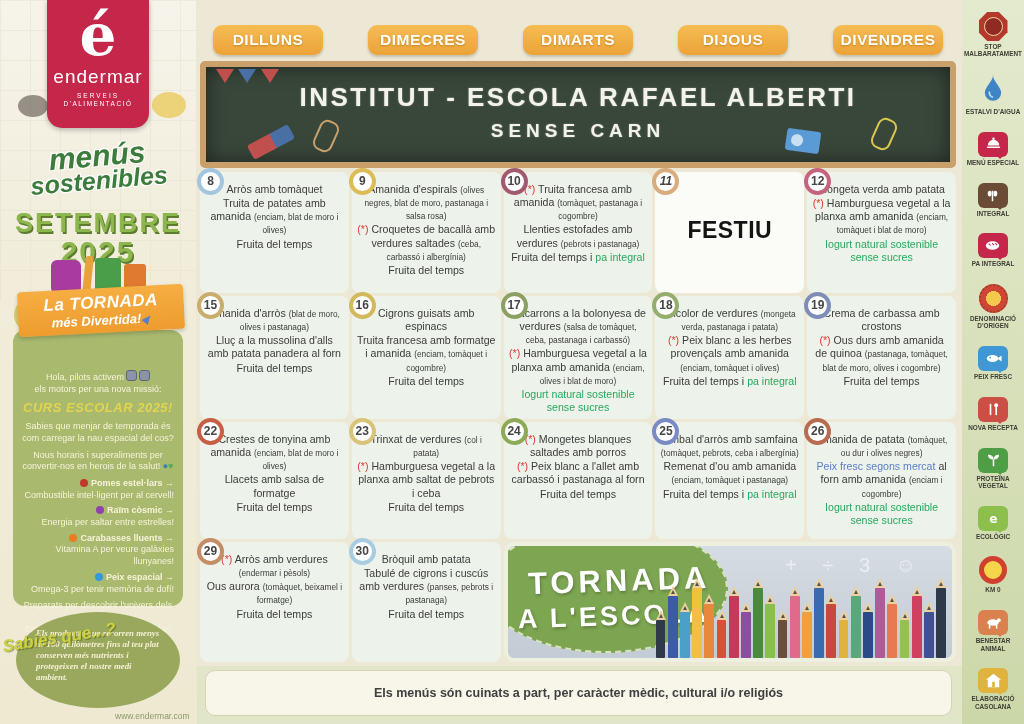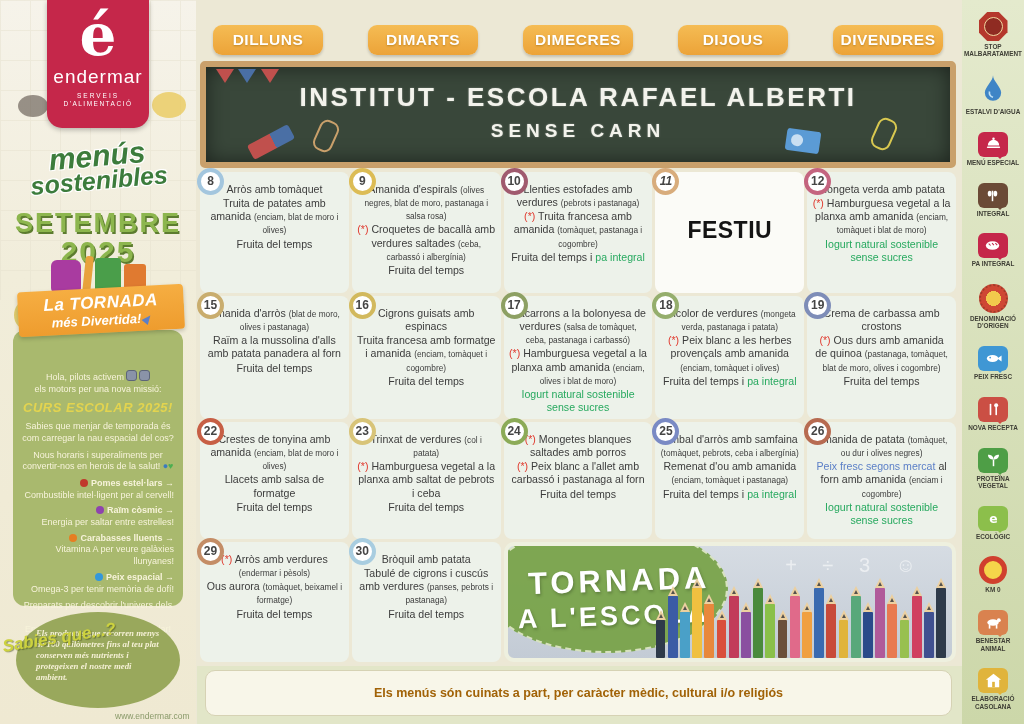--- a/index.html
+++ b/index.html
@@ -113,21 +113,21 @@
         border-left:5px solid transparent;border-right:5px solid transparent;border-bottom:10px solid #ecd0a0}
   .pencil .tip::after{content:"";position:absolute;left:-2px;top:4px;width:0;height:0;
         border-left:2px solid transparent;border-right:2px solid transparent;border-bottom:4px solid #55524c}
 
   
   .footer{position:absolute;left:8px;right:10px;bottom:8px;height:44px;background:#f8f6e9;
         border:1px solid #d6d2b4;border-radius:10px;display:flex;align-items:stretch;z-index:2}
   .f-left{width:300px;display:flex;align-items:center;justify-content:center;font-weight:bold;
         font-size:13px;color:#22221d;text-align:center;padding:0 24px;border-right:2px solid #aebd7e}
   .f-right{flex:1;display:flex;align-items:center;justify-content:center;font-weight:bold;
-        font-size:12.5px;color:#a16207;text-align:center;padding:0 12px}
+        font-size:12.5px;color:#404040;text-align:center;padding:0 12px}
 
   
   .right{position:absolute;right:0;top:0;width:62px;height:724px;box-sizing:border-box;
         background:linear-gradient(180deg,#e4eacd,#ccd7a9);display:flex;flex-direction:column;
         align-items:center;justify-content:space-between;padding:12px 0 14px;z-index:2}
   .leg-item{display:flex;flex-direction:column;align-items:center;gap:2px}
   .leg-label{font-size:6.4px;font-weight:bold;color:#3e3e35;text-align:center;line-height:1.15;max-width:58px}
   .bubble{width:30px;height:25px;border-radius:6px;position:relative;display:flex;
         align-items:center;justify-content:center}
   .bubble::after{content:"";position:absolute;bottom:-6px;right:4px;width:0;height:0;
@@ -209,22 +209,22 @@
   <div class="know-title" id="knowTitle">Sabies que...?</div>
   <div class="know">Els productes que recorren menys de 100 quilòmetres fins al teu plat conserven més nutrients i protegeixen el nostre medi ambient.</div>
   <div class="website">www.endermar.com</div>
 </div>
 
 <div class="main">
   <div class="band"></div>
 
   <div class="pills" id="pills">
       <div class="pill">DILLUNS</div>
+      <div class="pill">DIMECRES</div>
       <div class="pill">DIMARTS</div>
-      <div class="pill">DIMECRES</div>
       <div class="pill">DIJOUS</div>
       <div class="pill">DIVENDRES</div>
     </div>
 
   <div class="board">
     <div class="doodle" style="left:10px;top:2px">
       <span class="flag" style="display:inline-block;border-top:14px solid #c0504d"></span>
       <span class="flag" style="display:inline-block;border-top:14px solid #4a6fa5"></span>
       <span class="flag" style="display:inline-block;border-top:14px solid #c0504d"></span>
     </div>
@@ -244,38 +244,38 @@
         <p><span class="seg-n">Fruita del temps</span></p>
       </div>
       <div class="cell">
         <div class="daynum" style="border-color: rgb(220, 188, 85);">9</div>
         <p><span class="seg-n">Amanida d'espirals </span><span class="seg-s">(olives negres, blat de moro, pastanaga i salsa rosa)</span></p>
         <p><span class="seg-r">(*)</span><span class="seg-n"> Croquetes de bacallà amb verdures saltades </span><span class="seg-s">(ceba, carbassó i albergínia)</span></p>
         <p><span class="seg-n">Fruita del temps</span></p>
       </div>
       <div class="cell">
         <div class="daynum" style="border-color: rgb(160, 90, 110);">10</div>
+        <p><span class="seg-r">(*)</span><span class="seg-n"> Truita francesa amb amanida </span><span class="seg-s">(tomàquet, pastanaga i cogombre)</span></p>
         <p><span class="seg-n">Llenties estofades amb verdures </span><span class="seg-s">(pebrots i pastanaga)</span></p>
-        <p><span class="seg-r">(*)</span><span class="seg-n"> Truita francesa amb amanida </span><span class="seg-s">(tomàquet, pastanaga i cogombre)</span></p>
         <p><span class="seg-n">Fruita del temps i </span><span class="seg-g">pa integral</span></p>
       </div>
       <div class="cell festiu">
         <div class="daynum" style="border-color: rgb(216, 172, 124); font-style: italic;">11</div>
         <p><span class="seg-f">FESTIU</span></p>
       </div>
       <div class="cell">
         <div class="daynum" style="border-color: rgb(196, 100, 127);">12</div>
         <p><span class="seg-n">Mongeta verda amb patata</span></p>
         <p><span class="seg-r">(*)</span><span class="seg-n"> Hamburguesa vegetal a la planxa amb amanida </span><span class="seg-s">(enciam, tomàquet i blat de moro)</span></p>
         <p><span class="seg-g">Iogurt natural sostenible sense sucres</span></p>
       </div>
       <div class="cell">
         <div class="daynum" style="border-color: rgb(201, 173, 110);">15</div>
         <p><span class="seg-n">Amanida d'arròs </span><span class="seg-s">(blat de moro, olives i pastanaga)</span></p>
-        <p><span class="seg-n">Raïm a la mussolina d'alls amb patata panadera al forn</span></p>
+        <p><span class="seg-n">Lluç a la mussolina d'alls amb patata panadera al forn</span></p>
         <p><span class="seg-n">Fruita del temps</span></p>
       </div>
       <div class="cell">
         <div class="daynum" style="border-color: rgb(210, 185, 94);">16</div>
         <p><span class="seg-n">Cigrons guisats amb espinacs</span></p>
         <p><span class="seg-n">Truita francesa amb formatge i amanida </span><span class="seg-s">(enciam, tomàquet i cogombre)</span></p>
         <p><span class="seg-n">Fruita del temps</span></p>
       </div>
       <div class="cell">
         <div class="daynum" style="border-color: rgb(141, 160, 99);">17</div>

